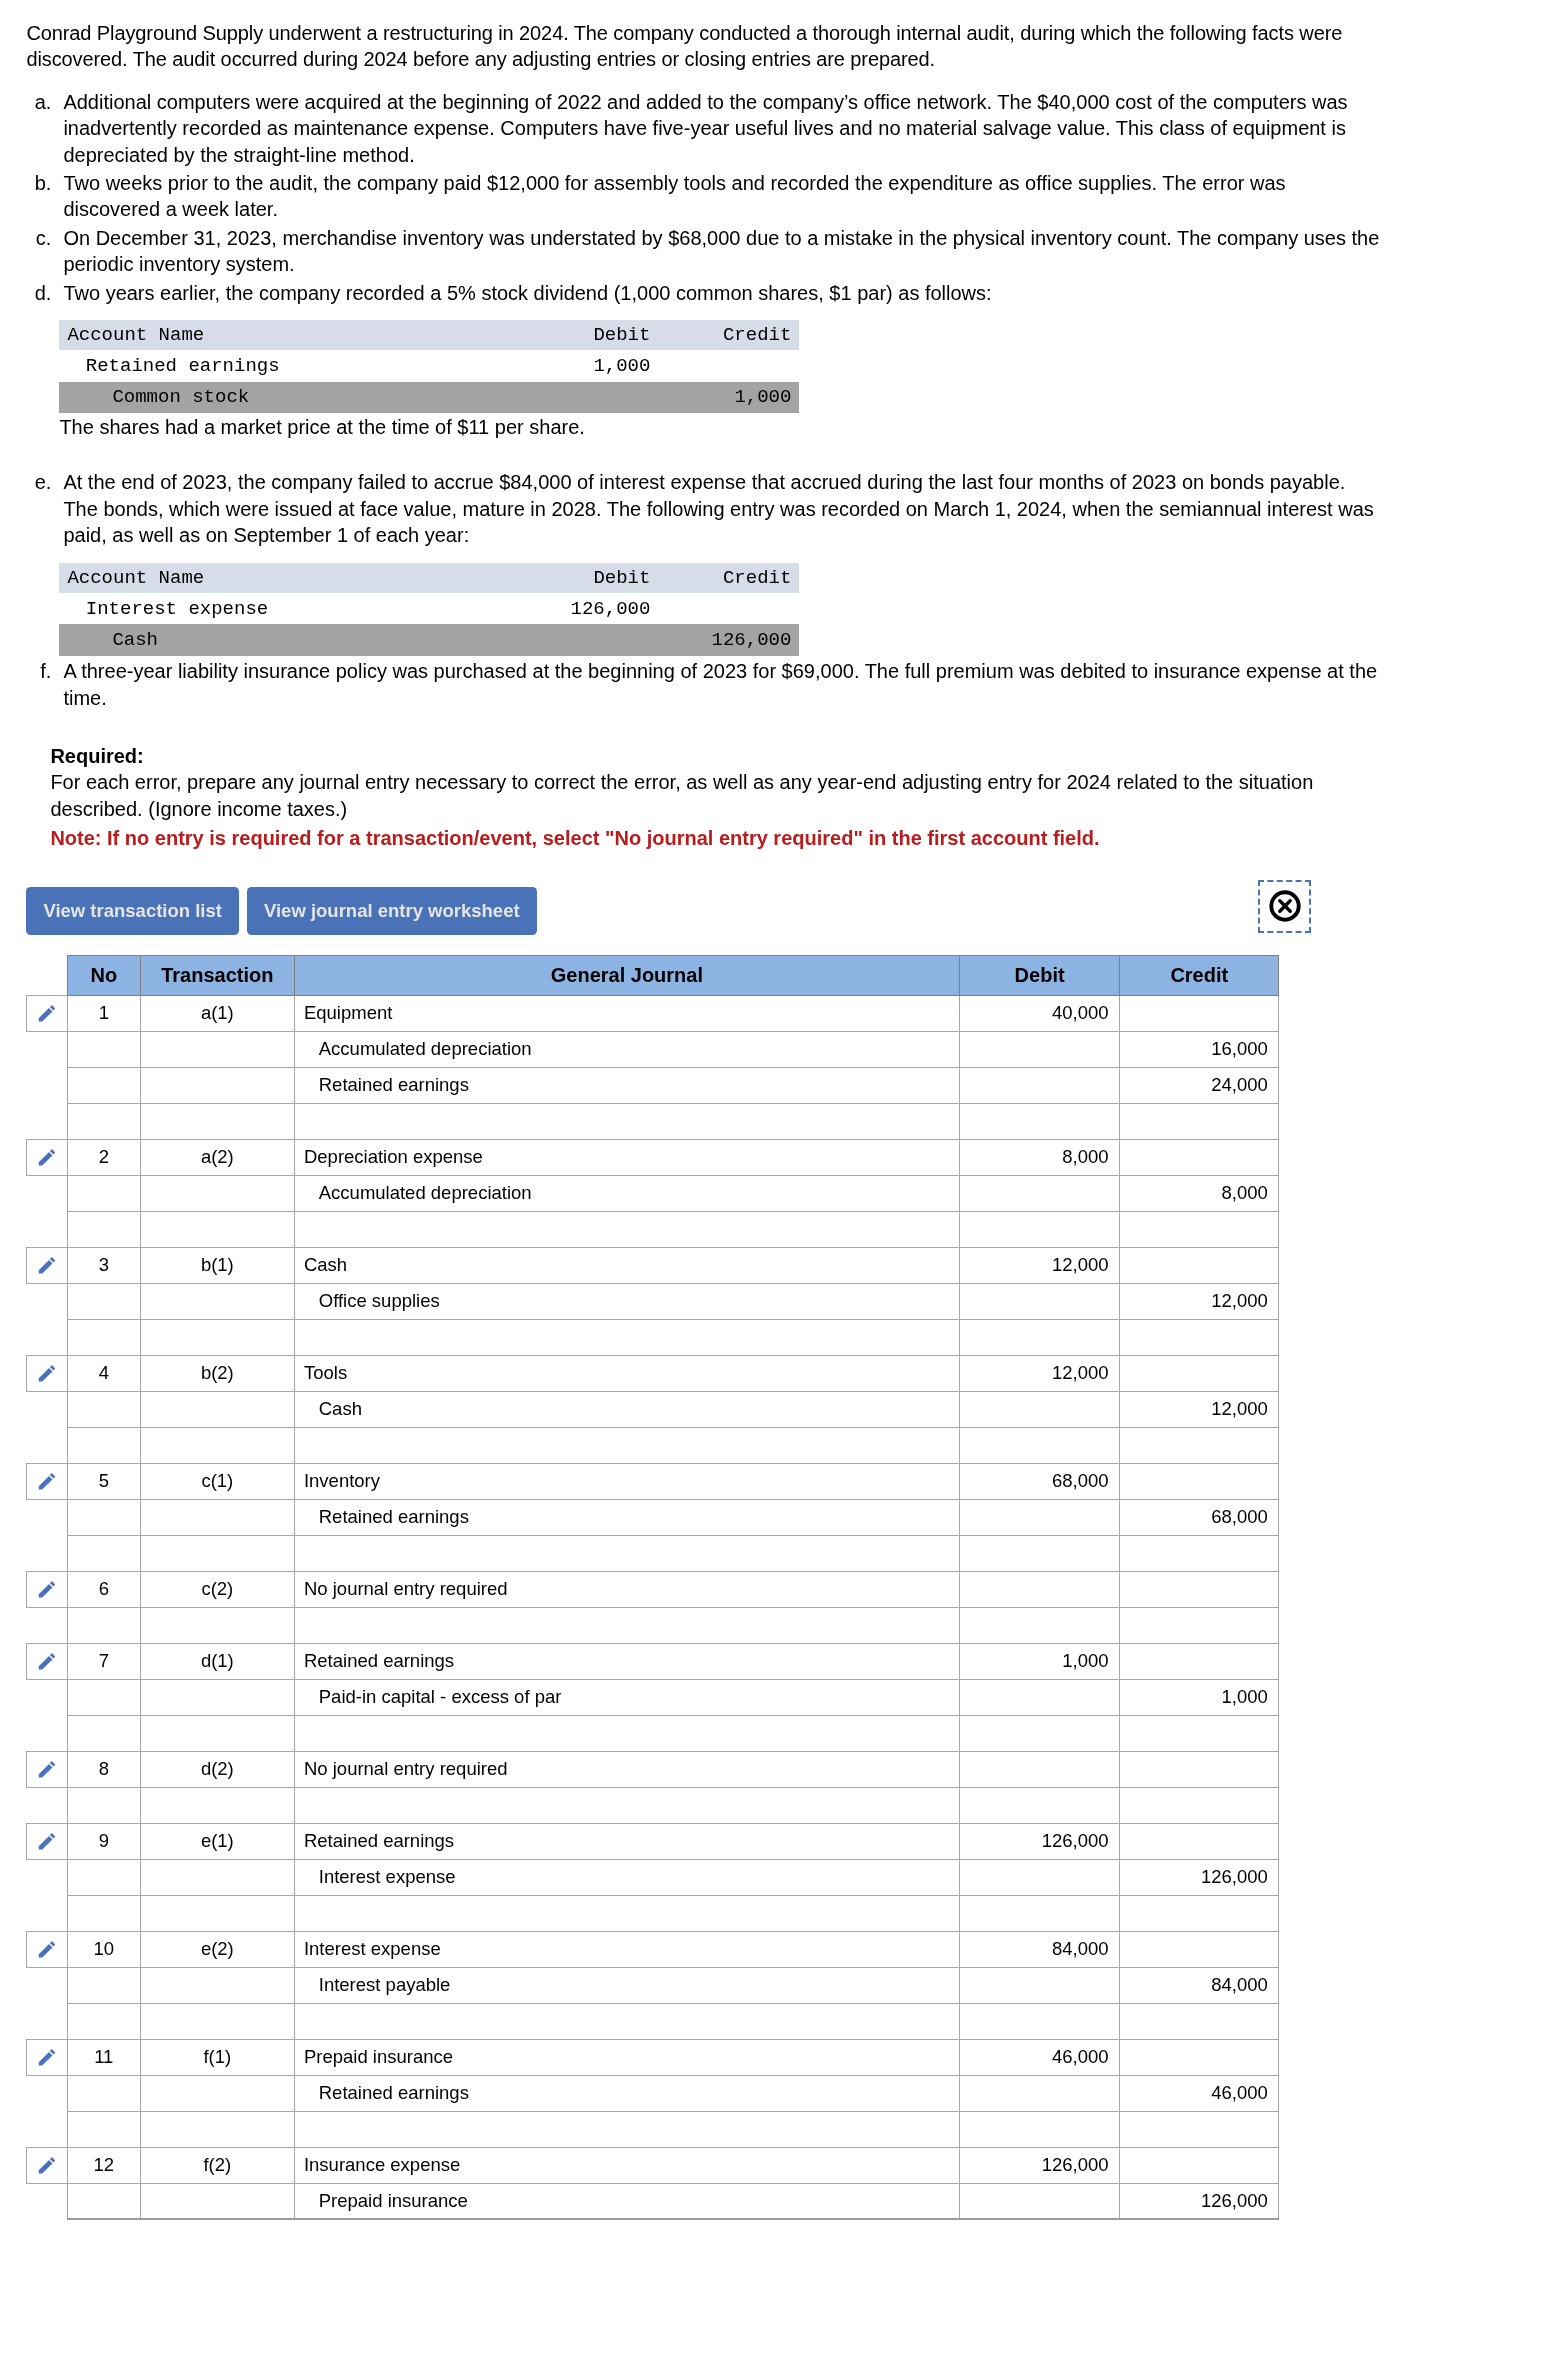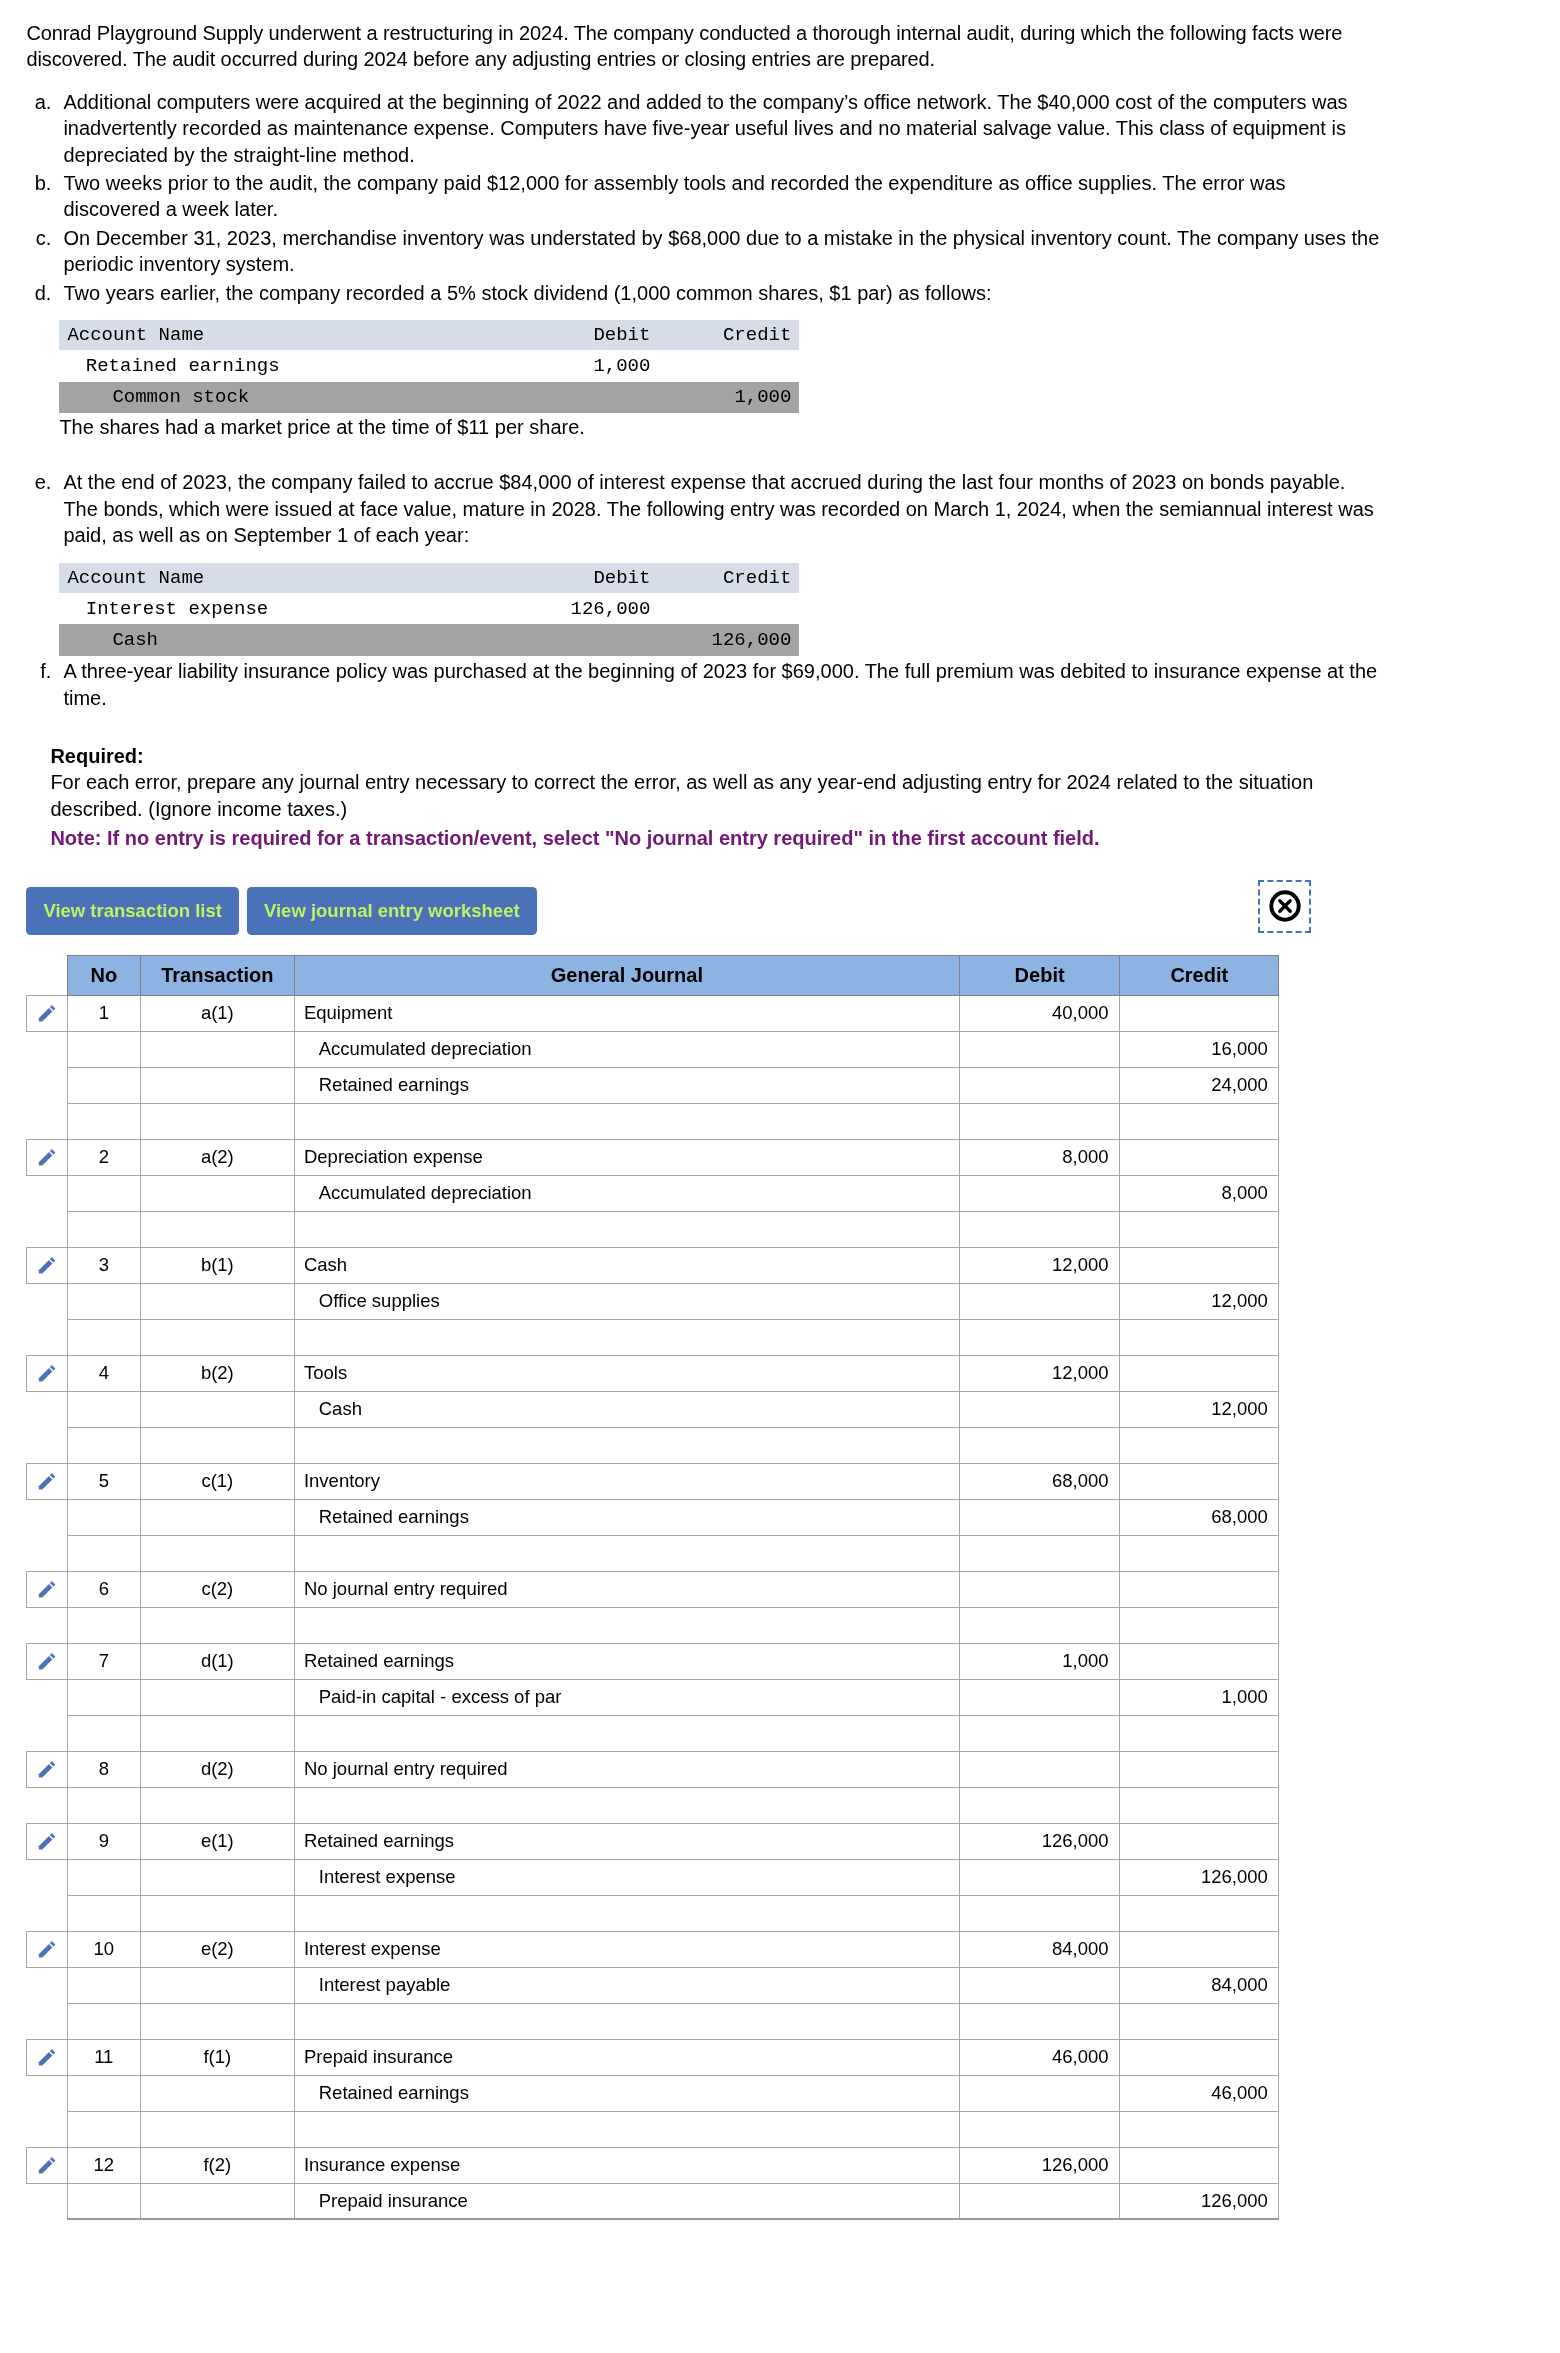--- a/index.html
+++ b/index.html
@@ -85,36 +85,36 @@
   
   .required-block {
     margin-top: 32px;
     font-size: 20px;
     line-height: 1.32;
     max-width: 1472px;
     margin-left: 24px;
   }
   .required-title { font-weight: bold; }
   .required-note {
-    color: #701a75;
+    color: #b91c1c;
     font-weight: bold;
     margin-top: 2.6px;
   }
 
   
   .button-row {
     margin-top: 34px;
     display: flex;
     align-items: center;
     position: relative;
     height: 51px;
   }
   .tab-button {
     background: #4a72b8;
-    color: #bef264;
+    color: #e5e5e5;
     font-weight: bold;
     font-size: 18.5px;
     border: none;
     border-radius: 4.6px;
     padding: 0 17px;
     height: 48px;
     line-height: 48px;
     cursor: pointer;
     margin-right: 8px;
     font-family: "Liberation Sans", sans-serif;

